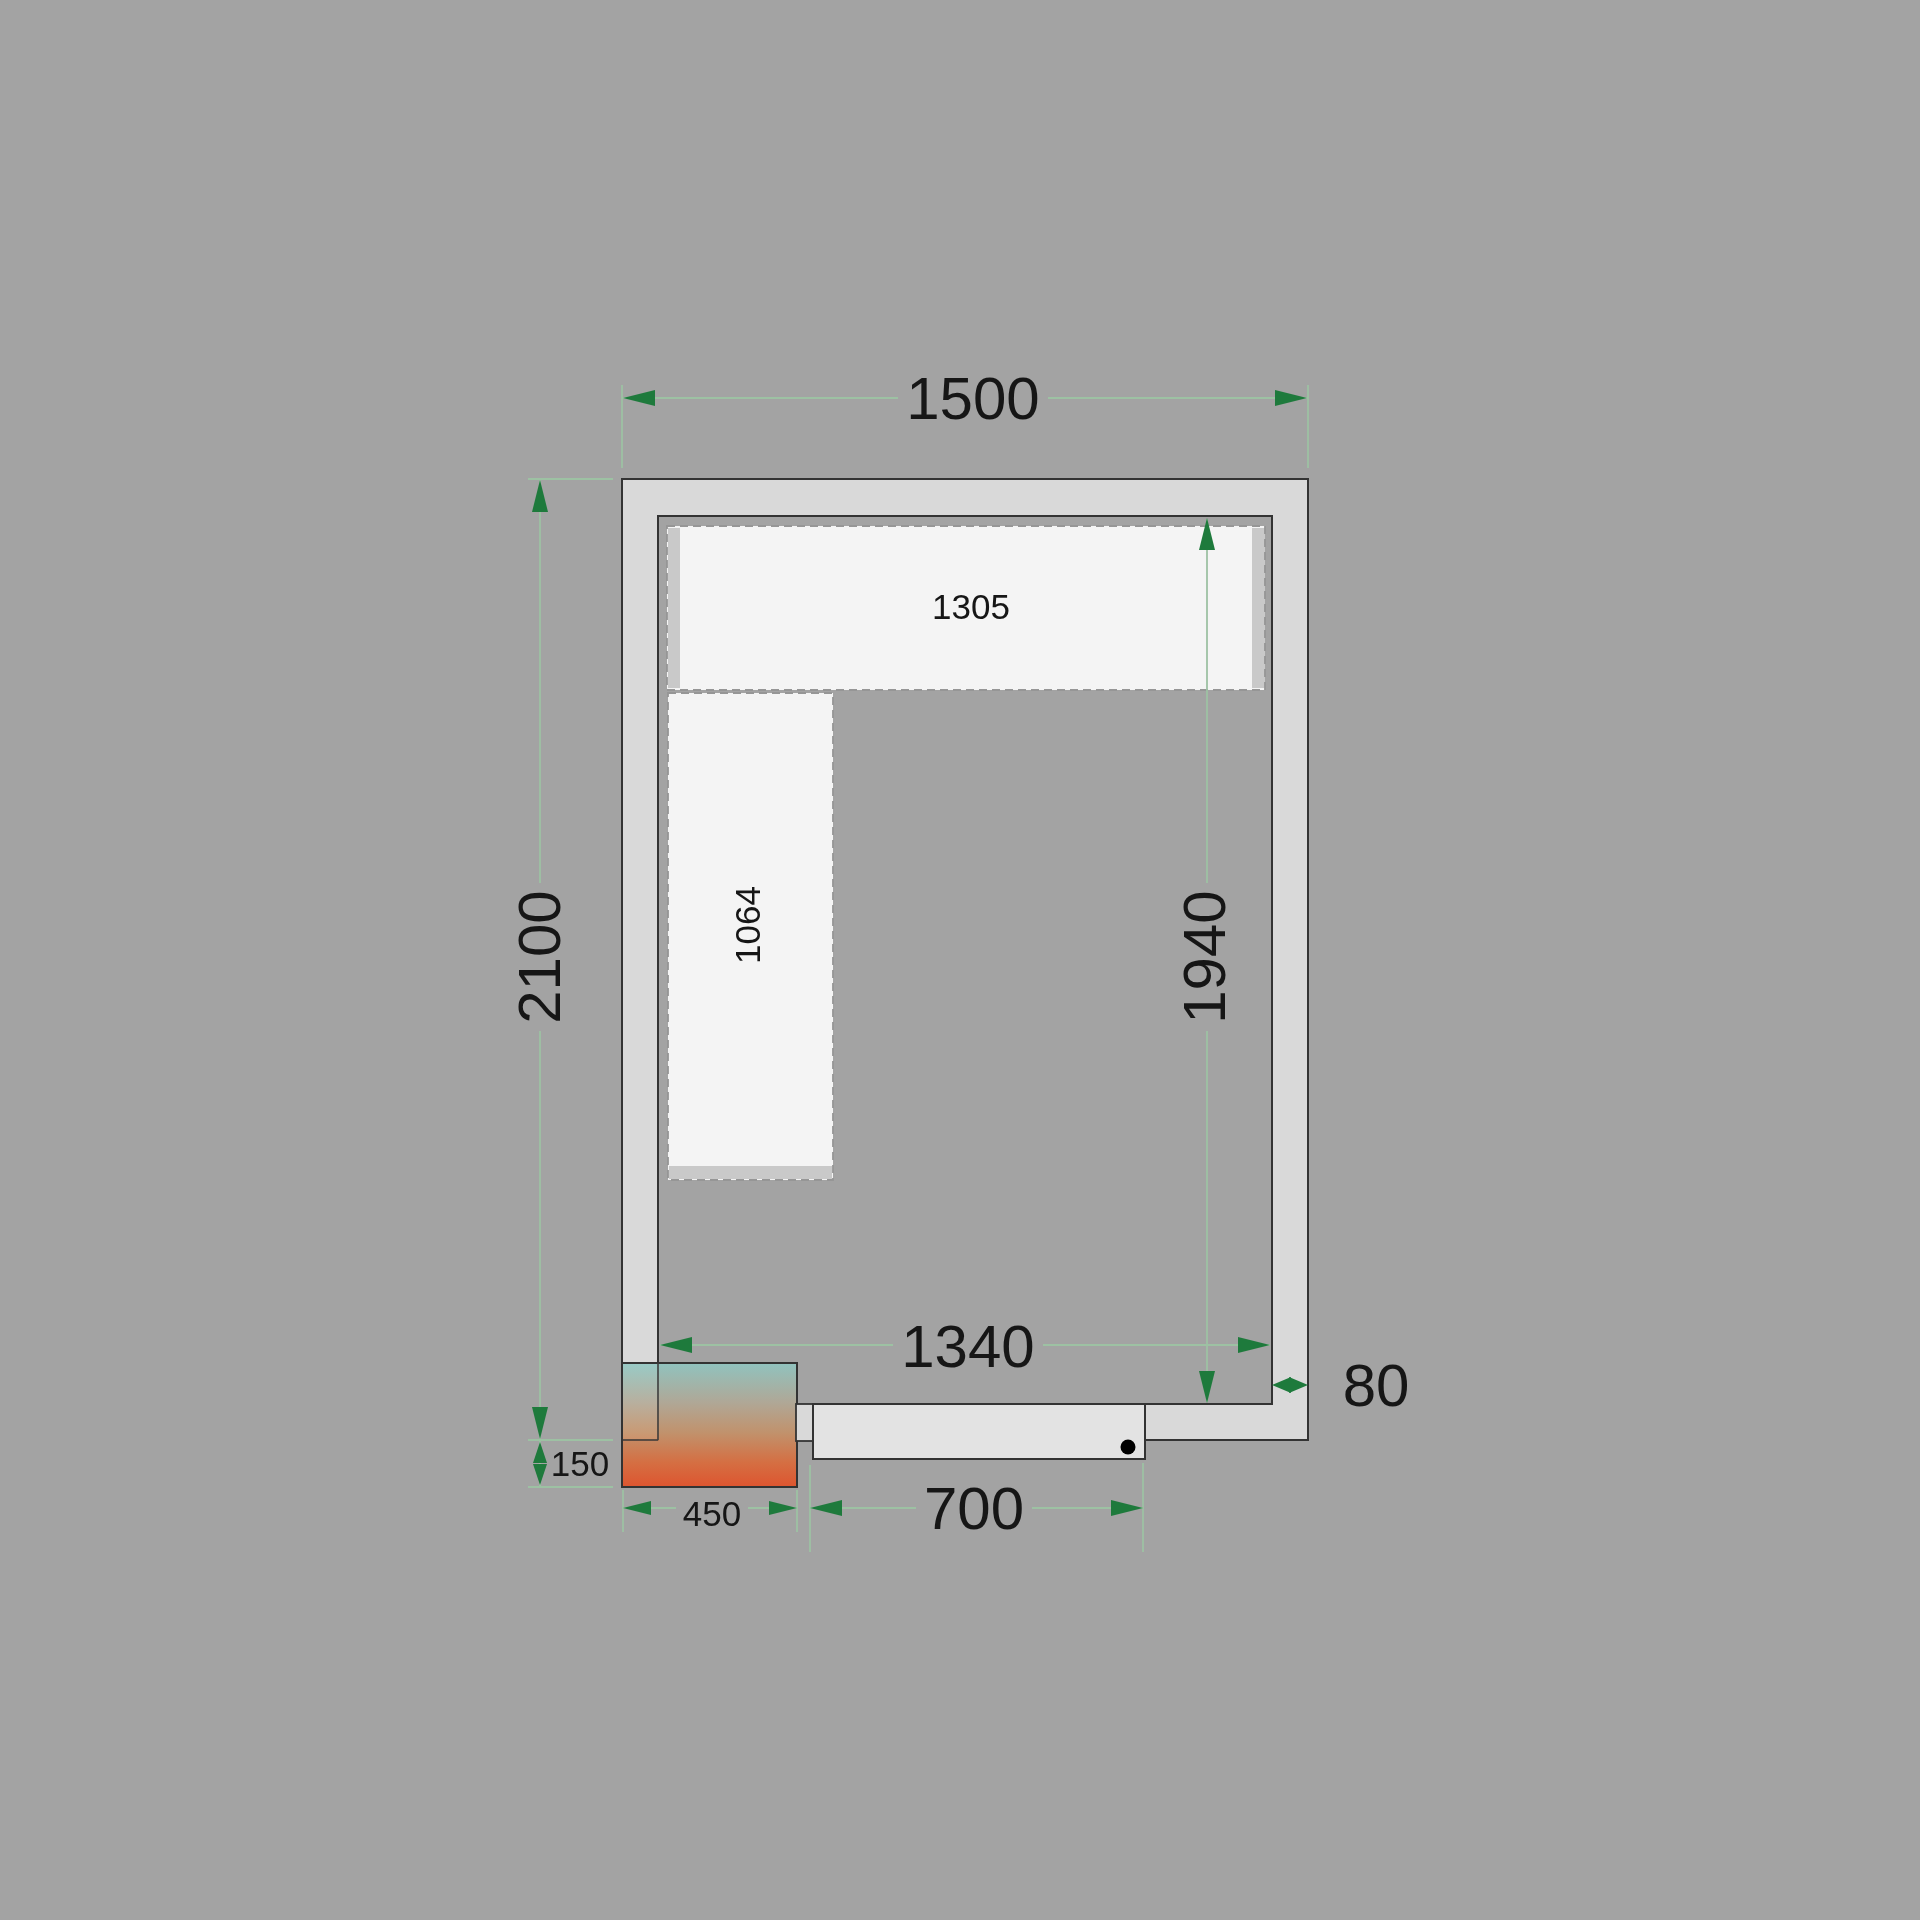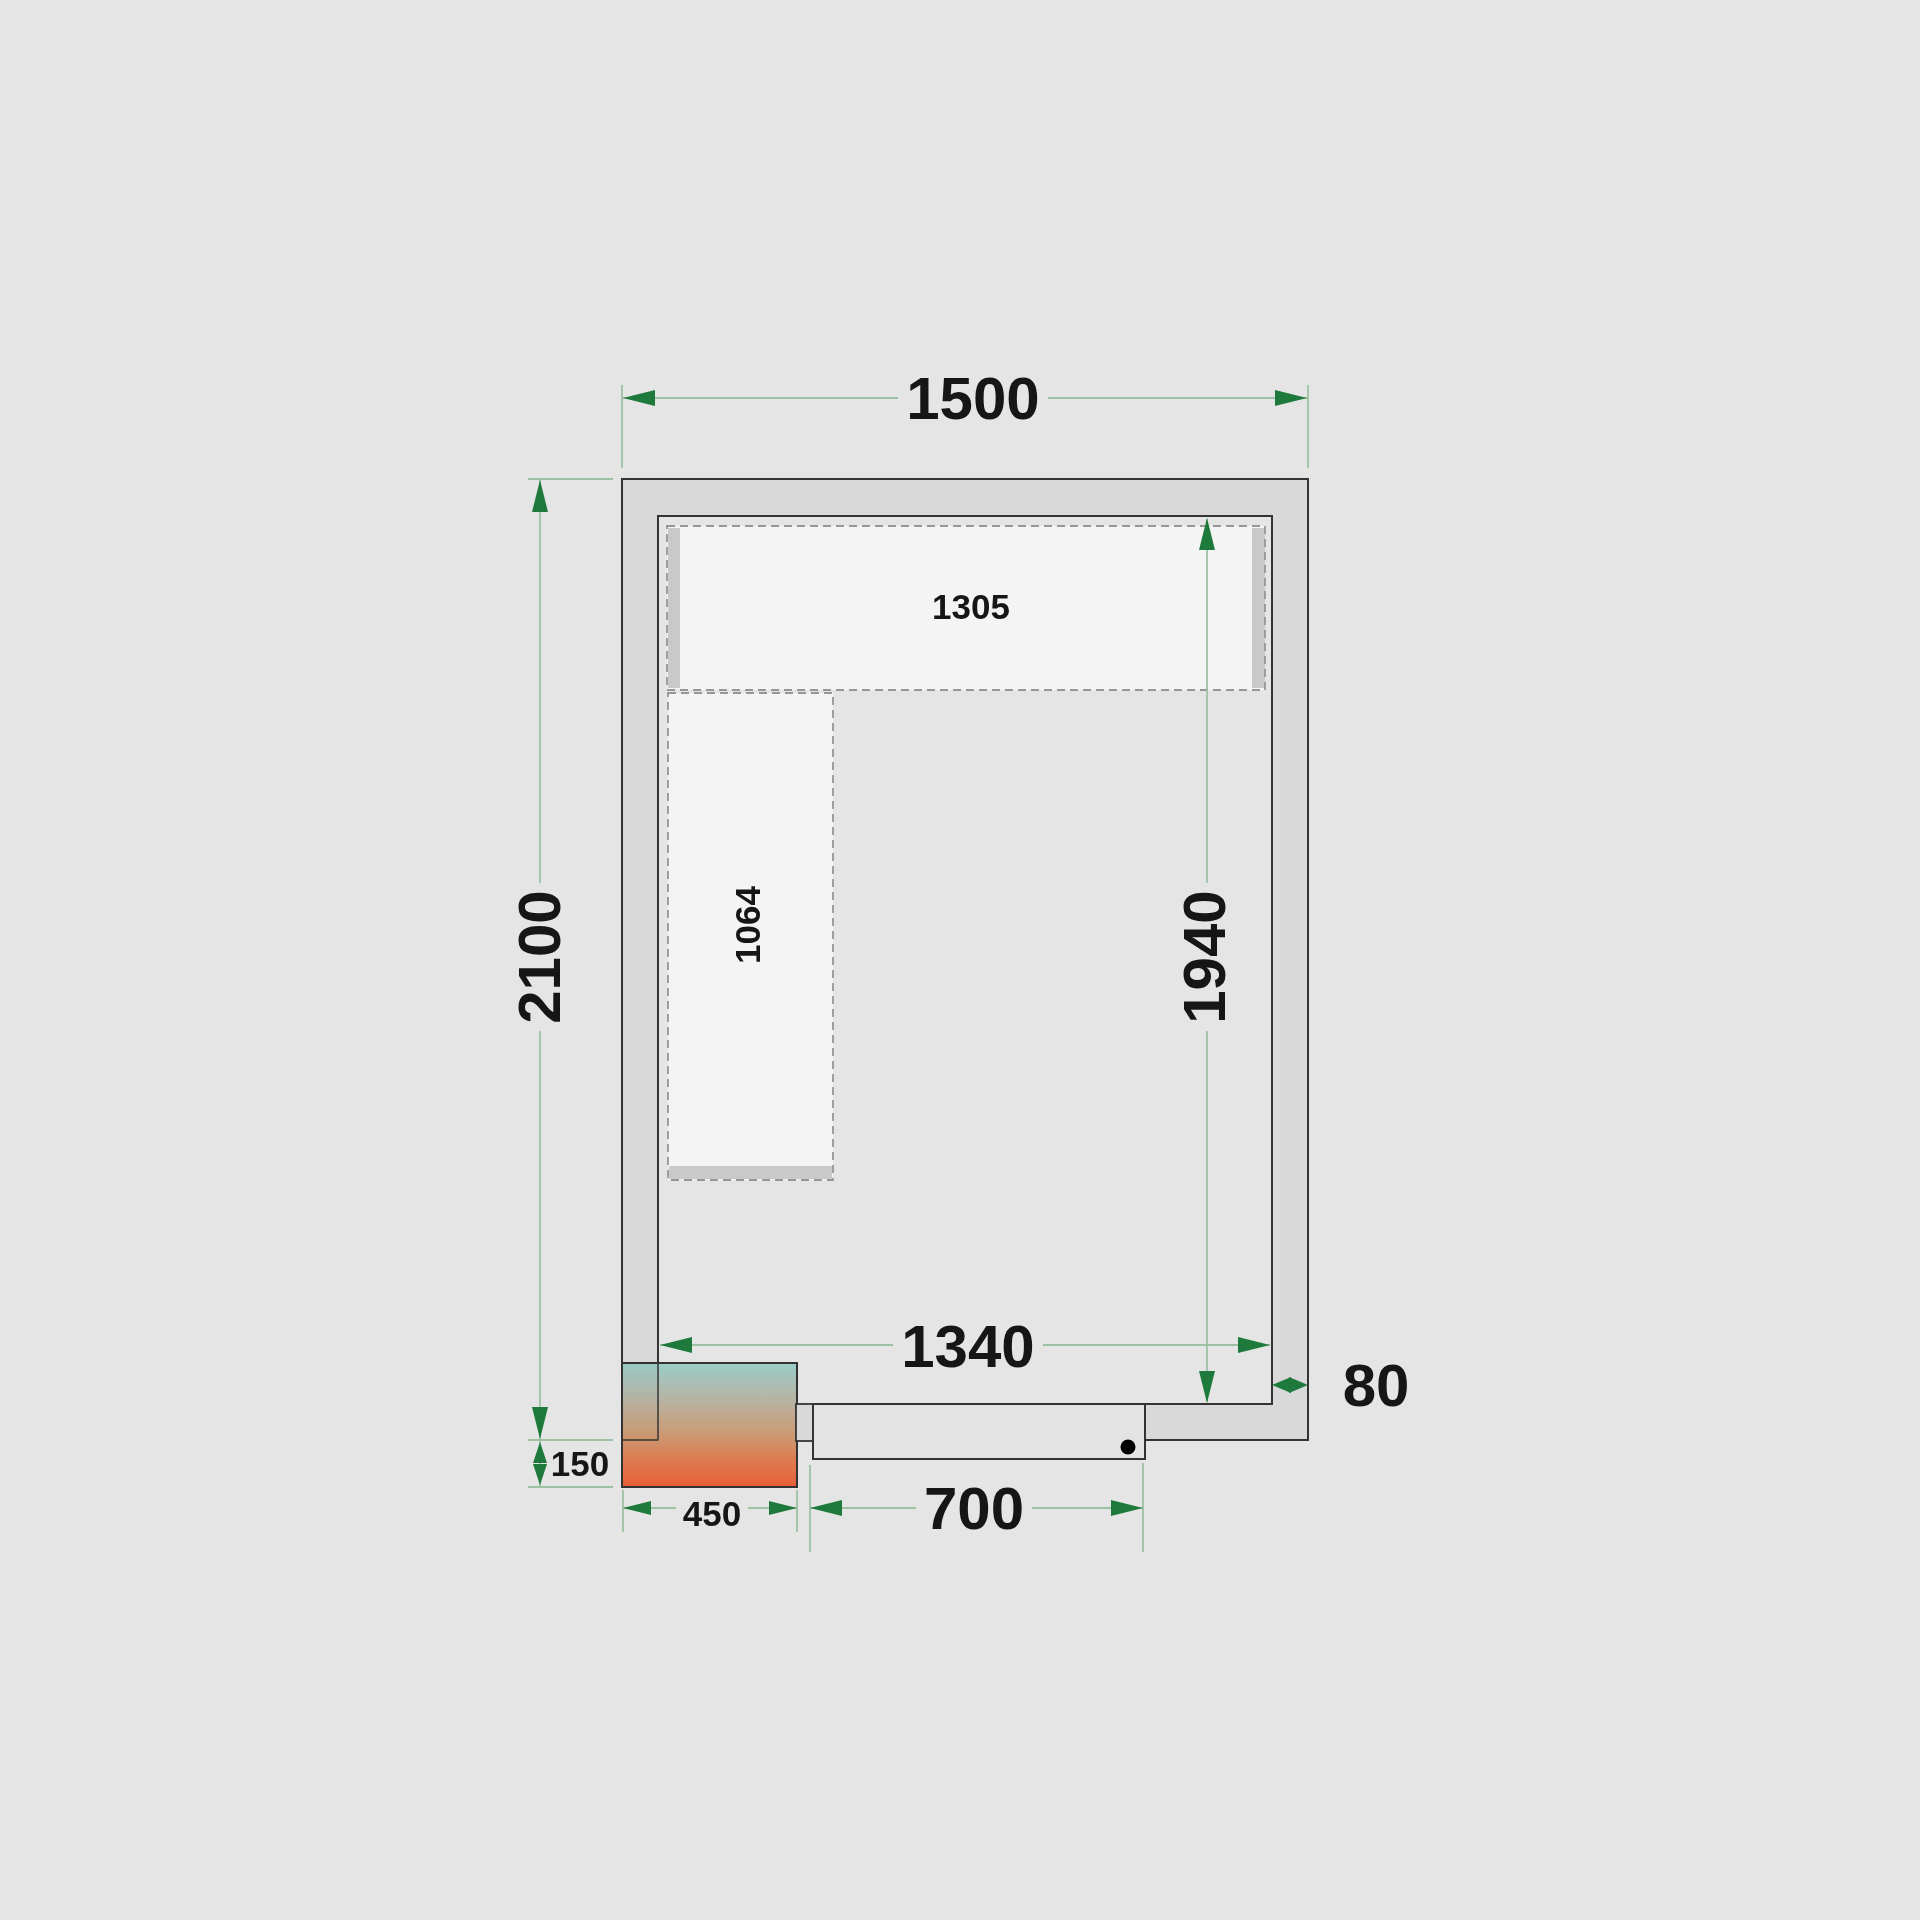--- a/index.html
+++ b/index.html
@@ -5,23 +5,22 @@
   html, body {
     margin: 0;
     padding: 0;
     background: #ffffff;
     font-family: "Liberation Sans", "DejaVu Sans", sans-serif;
   }
   .canvas {
     position: relative;
     width: 1920px;
     height: 1920px;
-    background: #e5e5e5;
+    background: #a3a3a3;
     overflow: hidden;
-    font-weight: bold;
   }
   svg { display: block; }
   text {
     fill: #161616;
     font-family: "Liberation Sans", "DejaVu Sans", sans-serif;
   }
   .dim-label-lg { font-size: 60px; }
   .dim-label-sm { font-size: 35px; }
 </style>
 </head>

